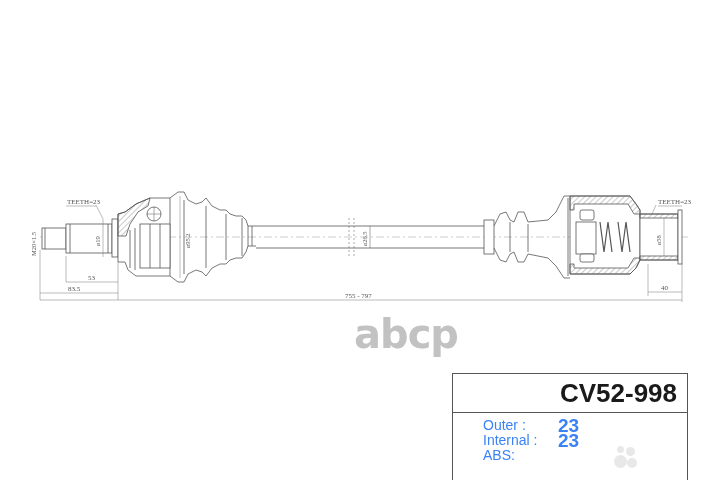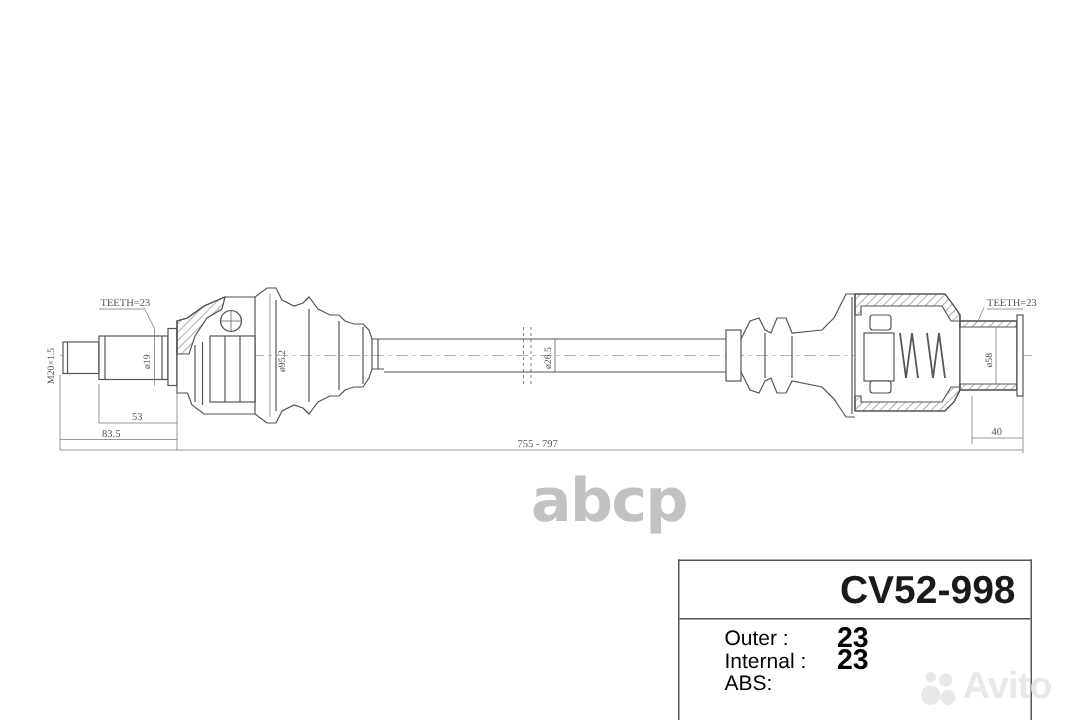--- a/index.html
+++ b/index.html
@@ -9,21 +9,21 @@
   .dim-text-v { font-family:"Liberation Serif", serif; font-size:6.5px; fill:#555; }
   .watermark-abcp { position:absolute; left:314px; top:314px; font-family:"DejaVu Sans", sans-serif; font-weight:bold; font-size:40px; color:#c2c2c2; letter-spacing:-1px; line-height:1;margin-left:40px; }
   .infobox { position:absolute; left:452px; top:373px; width:236px; height:107px; border:1.5px solid #555; border-bottom:none; box-sizing:border-box; }
   .infobox .row-top { position:absolute; left:0; top:0; width:100%; height:39px; border-bottom:1.5px solid #555; box-sizing:border-box; }
   .brand-cell { position:absolute; left:0; top:0; width:97px; height:100%; border-right:1.5px solid #555; box-sizing:border-box; display:flex; align-items:center; justify-content:center; }
   .brand { font-family:"Liberation Sans", sans-serif; font-weight:bold; font-size:25px; color:#1f3f6e; letter-spacing:-0.5px; position:relative; }
   .brand .tm { position:absolute; right:-5px; top:1px; font-size:5px; color:#888; font-weight:normal; }
   .part-cell { position:absolute; left:97px; top:0; right:0; height:100%; display:flex; align-items:center; justify-content:center; }
   .part { font-family:"Liberation Sans", sans-serif; font-weight:bold; font-size:26px; color:#1a1a1a; }
   .specs { position:absolute; left:30px; top:44px; }
-  .spec-row { display:flex; height:15px; line-height:15px; font-size:14px; color:#000000; }
+  .spec-row { display:flex; height:15px; line-height:15px; font-size:14px; color:#3b82f6; }
   .spec-label { width:75px; }
   .spec-val { font-weight:bold; font-size:19px; }
   .watermark-avito { position:absolute; left:612px; top:443px; display:flex; align-items:center; opacity:0.85; }
   .avito-dots { position:relative; width:28px; height:26px; }
   .avito-dots span { position:absolute; border-radius:50%; background:#e4e4e4; }
   .avito-text { font-family:"Liberation Sans", sans-serif; font-weight:bold; font-size:25px; color:#e4e4e4; margin-left:2px; letter-spacing:-0.5px; }
 </style>
 </head>
 <body>
 
@@ -166,14 +166,13 @@
   </div>
 </div>
 
 <div class="watermark-avito">
   <div class="avito-dots">
     <span style="left:2px;top:12px;width:13px;height:13px;"></span>
     <span style="left:14px;top:4px;width:9px;height:9px;"></span>
     <span style="left:15px;top:15px;width:10px;height:10px;"></span>
     <span style="left:5px;top:3px;width:7px;height:7px;"></span>
   </div>
-  <span class="avito-text">Avito</span>
 </div>
 
 </body></html>

